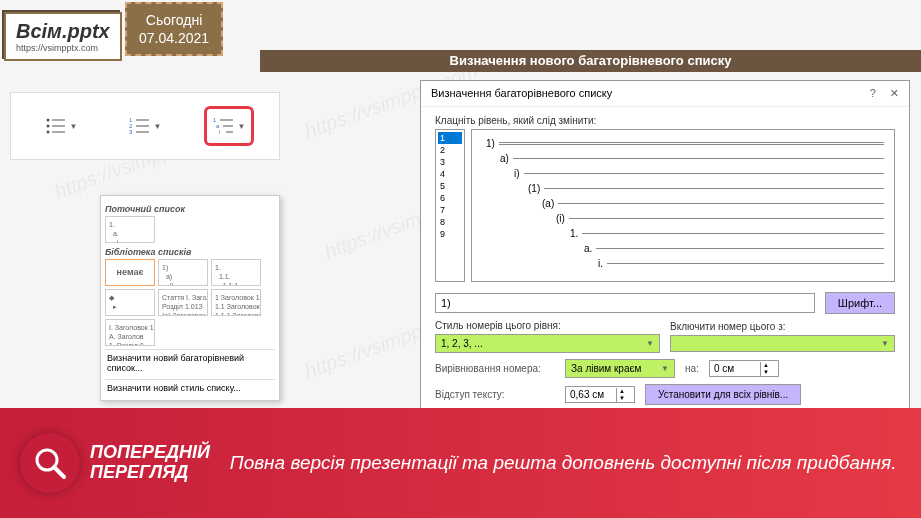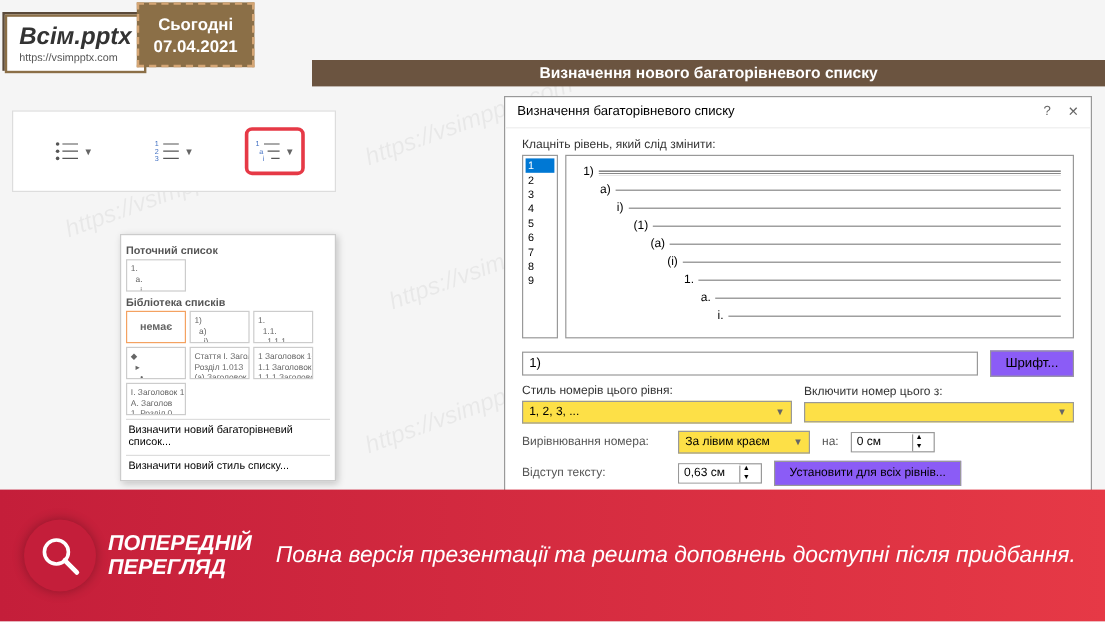--- a/index.html
+++ b/index.html
@@ -2,33 +2,33 @@
 <html><head>
 <meta charset="utf-8">
 <style>
 * { margin: 0; padding: 0; box-sizing: border-box; font-family: Arial, sans-serif; }
 body { width: 921px; height: 518px; background: #f5f5f5; position: relative; overflow: hidden; }
 
 .header-area { position: absolute; top: 0; left: 0; right: 0; height: 68px; }
 .logo-badge { position: absolute; left: 4px; top: 12px; background: #fff; border: 2px solid #8b6f47; padding: 6px 10px; box-shadow: -2px -2px 0 #5a4a3a; }
 .logo-badge .title { font-style: italic; font-weight: bold; font-size: 20px; color: #333; }
 .logo-badge .sub { font-size: 9px; color: #555; }
-.date-badge { position: absolute; left: 114px; top: 2px; background: #8b6f47; border: 2px dashed #d4a574; padding: 8px 12px; color: #fff; text-align: center; font-size: 14px; font-weight: bold; }
+.date-badge { position: absolute; left: 125px; top: 2px; background: #8b6f47; border: 2px dashed #d4a574; padding: 8px 12px; color: #fff; text-align: center; font-size: 14px; font-weight: normal; }
 .date-badge div:first-child { margin-bottom: 2px; }
 .title-bar { position: absolute; left: 260px; right: 0; top: 50px; height: 22px; background: #6b5440; color: #fff; text-align: center; font-size: 13px; font-weight: bold; line-height: 22px; }
 
 .ribbon-area { position: absolute; left: 10px; top: 92px; width: 270px; height: 68px; background: #fff; border: 1px solid #ddd; display: flex; align-items: center; justify-content: space-around; padding: 0 8px; }
 .ribbon-btn { width: 50px; height: 40px; display: flex; align-items: center; justify-content: center; position: relative; }
 .ribbon-btn svg { flex-shrink: 0; }
 .ribbon-btn .arrow { font-size: 8px; color: #666; margin-left: 3px; }
 .ribbon-btn.highlighted { border: 3px solid #e63946; border-radius: 6px; }
 
 .gallery-panel { position: absolute; left: 100px; top: 195px; width: 180px; background: #fff; border: 1px solid #ccc; font-size: 9px; padding: 4px; box-shadow: 2px 2px 6px rgba(0,0,0,0.2); }
 .gallery-head { display: flex; justify-content: flex-end; padding: 2px; }
-.gallery-section { font-weight: bold; color: #555; margin: 4px 0 2px; }
+.gallery-section { font-weight: bold; color: #555; margin: 4px 0 2px; font-style: italic; }
 .gallery-row { display: flex; gap: 3px; margin-bottom: 3px; }
 .gallery-item { width: 50px; height: 27px; border: 1px solid #ccc; padding: 3px; font-size: 7px; color: #666; line-height: 1.3; overflow: hidden; }
 .gallery-item.nema { display: flex; align-items: center; justify-content: center; font-size: 9px; font-weight: bold; }
 .gallery-item.orange { border-color: #f4a261; }
 .gallery-footer { border-top: 1px solid #ddd; padding: 3px 2px; margin-top: 3px; }
 
 .dialog { position: absolute; left: 420px; top: 80px; width: 490px; height: 430px; background: #fff; border: 1px solid #999; font-size: 11px; }
 .dialog-titlebar { display: flex; justify-content: space-between; align-items: flex-start; padding: 6px 10px; border-bottom: 1px solid #eee; }
 .dialog-titlebar span { font-size: 11px; }
 .dialog-controls { display: flex; gap: 14px; font-size: 14px; color: #666; }
@@ -40,23 +40,23 @@
 .level-list div.selected { background: #0078d4; color: #fff; }
 .preview-box { flex: 1; border: 1px solid #999; padding: 8px 10px; font-size: 10px; background: #fff; }
 .preview-line { display: flex; align-items: center; gap: 4px; margin-bottom: 4px; }
 .preview-line .indent { display: inline-block; }
 .preview-line .rule { flex: 1; height: 4px; background: repeating-linear-gradient(to bottom, #888 0, #888 1px, transparent 1px, transparent 2px); }
 .preview-line.thin .rule { height: 1px; background: #888; }
 .group-label { font-size: 11px; color: #333; margin: 6px 0 4px; border-bottom: 1px solid #ccc; padding-bottom: 2px; }
 .input-text { width: 100%; border: 1px solid #999; padding: 3px 5px; font-size: 11px; background: #fff; }
 .row { display: flex; gap: 10px; align-items: center; margin-bottom: 6px; }
 .col { flex: 1; }
-.select-box { width: 100%; border: 1px solid #999; padding: 3px 5px; font-size: 10px; background: #fde047; display: flex; justify-content: space-between; align-items: center; }
+.select-box { width: 100%; border: 1px solid #999; padding: 3px 5px; font-size: 10px; background: #bef264; display: flex; justify-content: space-between; align-items: center; }
 .select-box .arr { font-size: 8px; color: #666; }
-.btn { border: 1px solid #999; padding: 4px 12px; font-size: 11px; background: #8b5cf6; }
+.btn { border: 1px solid #999; padding: 4px 12px; font-size: 11px; background: #c4b5fd; }
 .small-label { font-size: 10px; color: #555; }
 .spinbox { display: flex; align-items: center; border: 1px solid #999; width: 70px; }
 .spinbox input { border: none; width: 50px; padding: 2px 4px; font-size: 10px; }
 .spinbox .spins { display: flex; flex-direction: column; font-size: 6px; border-left: 1px solid #999; }
 .spinbox .spins span { padding: 0 2px; line-height: 7px; }
 .dialog-footer { position: absolute; bottom: 8px; right: 14px; display: flex; gap: 8px; align-items: center; }
 .more-btn { border: 1px solid #999; padding: 3px 8px; font-size: 10px; background: #f0f0f0; }
 .more-btn-wrap { position: absolute; bottom: 8px; left: 14px; }
 
 .red-banner { position: absolute; left: 0; right: 0; bottom: 0; height: 110px; background: linear-gradient(to right, #c41e3a 0%, #e63946 100%); display: flex; align-items: center; }

